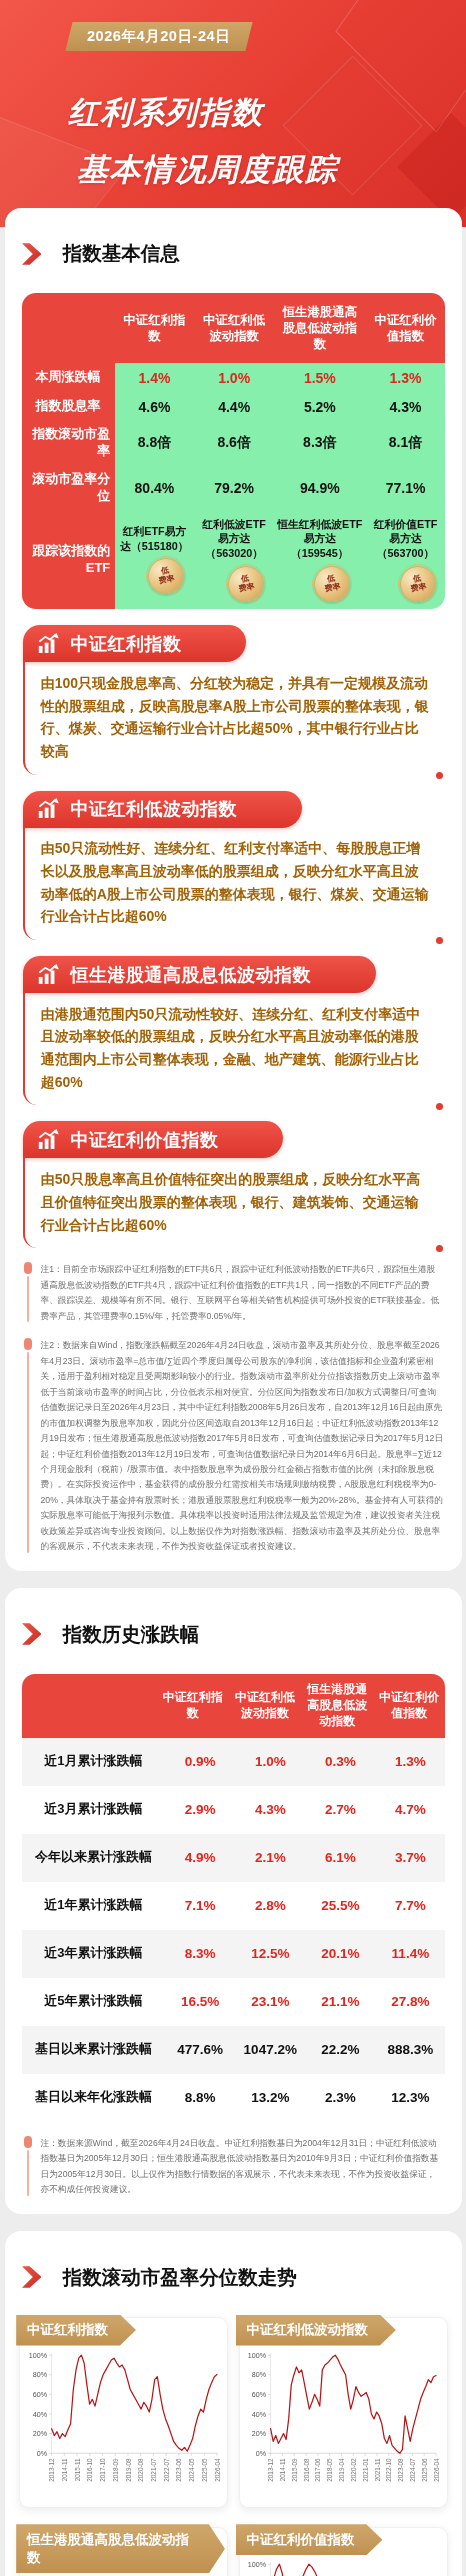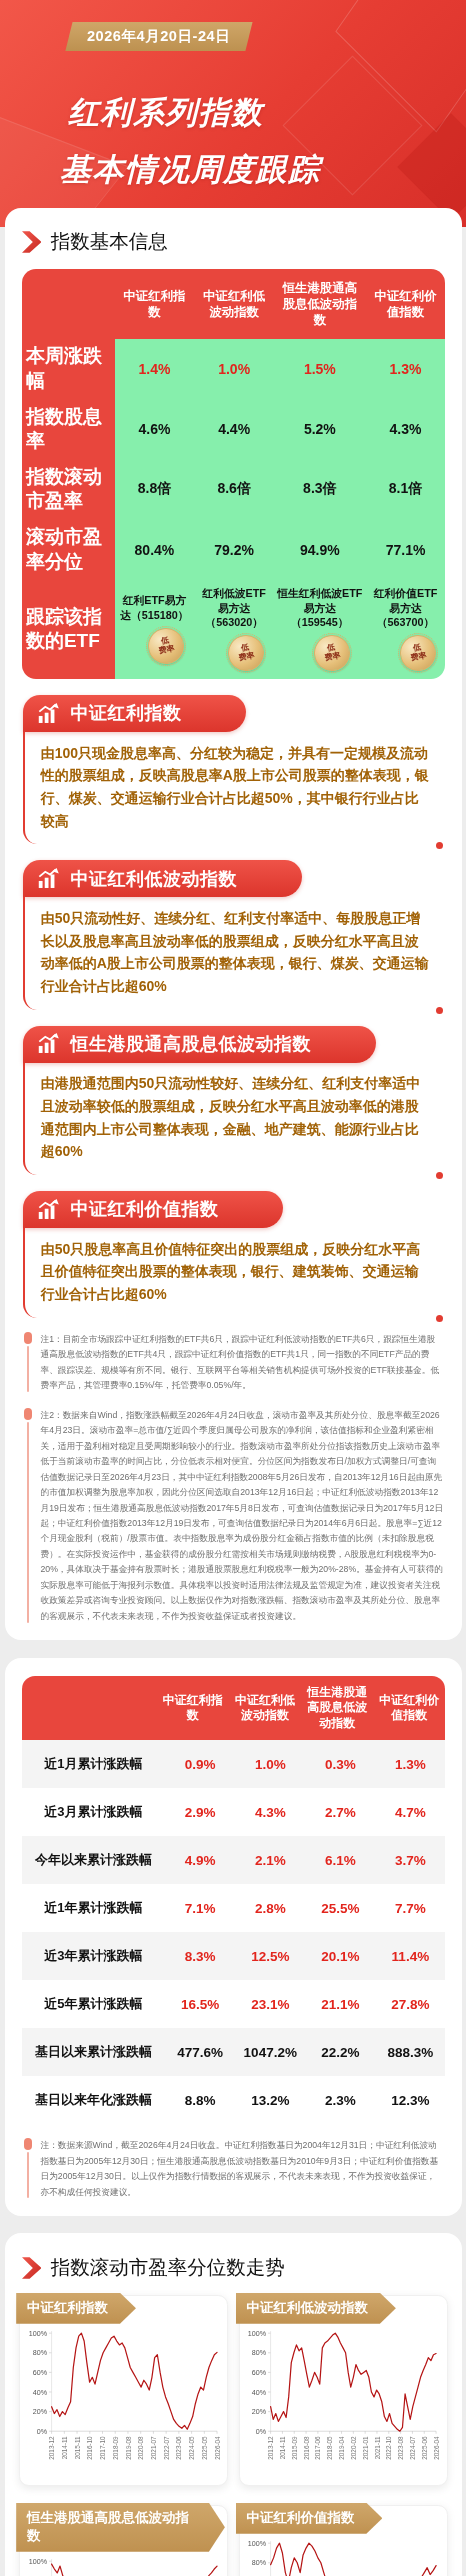--- a/index.html
+++ b/index.html
@@ -8,31 +8,31 @@
   .hero{position:relative;height:227px;background:linear-gradient(135deg,#f25749 0%,#e63d33 55%,#d82f29 100%);overflow:hidden;}
   .hero .shape{position:absolute;pointer-events:none;}
   .s1{width:141px;height:141px;border:1.1px solid rgba(255,255,255,.18);transform:rotate(45deg) skew(10deg);right:-32px;top:-49px;}
   .s2{width:97px;height:97px;border:1.1px solid rgba(255,255,255,.12);transform:rotate(45deg);right:65px;top:76px;}
   .s3{width:162px;height:119px;background:rgba(255,255,255,.05);transform:skewX(-25deg) rotate(18deg);left:-65px;bottom:-32px;border:1.1px solid rgba(255,255,255,.10);}
   .s4{width:76px;height:76px;background:rgba(180,20,15,.25);transform:rotate(45deg);right:-21.6px;bottom:21.6px;}
   .date-badge{display:inline-block;margin:21.6px 0 0 69px;background:linear-gradient(180deg,#cfa668,#bd9150);transform:skewX(-14deg);padding:4.9px 18.4px;}
   .date-badge span{display:inline-block;transform:skewX(14deg);color:#fff;font-size:14.6px;font-weight:bold;letter-spacing:0.5px;}
   .hero-title{color:#fff;font-style:italic;font-weight:bold;font-size:31px;letter-spacing:1.6px;text-shadow:0 1.1px 3.2px rgba(120,0,0,.25);}
   .ht1{margin:42px 0 0 68px;}
-  .ht2{margin:15px 0 0 60px;}
+  .ht2{margin:15px 0 0 77px;}
   
   .card{position:relative;background:#fff;border-radius:16px;margin:0 5.4px 17.3px 5.4px;padding:18.4px 13px 16px 13px;}
   .card-1{margin-top:-19.5px;}
   .sec-head{display:flex;align-items:center;gap:9.7px;margin:2.2px 3.2px 14px 3.2px;}
-  .sec-head h2{margin:0;font-size:19.5px;font-weight:normal;color:#111;}
+  .sec-head h2{margin:12px;font-size:19.5px;font-weight:bold;color:#111;}
   .chev{flex:0 0 auto;}
   
   .t1{display:grid;grid-template-columns:93px 1fr 1fr 1.15fr 1fr;border-radius:14px;overflow:hidden;margin:0 3.2px;}
   .t1 .hcell{background:#e8463d;color:#fff;font-weight:bold;font-size:12.4px;display:flex;align-items:center;justify-content:center;text-align:center;padding:10.8px 3.2px;line-height:1.3;}
-  .t1 .lcell{background:#e8463d;color:#fff;font-weight:bold;font-size:19px;display:flex;align-items:center;justify-content:center;text-align:left;padding:5.4px 4.3px;line-height:1.3;}
+  .t1 .lcell{background:#e8463d;color:#fff;font-weight:bold;font-size:13px;display:flex;align-items:center;justify-content:center;text-align:right;padding:5.4px 4.3px;line-height:1.3;}
   .t1 .vcell{background:#86efac;display:flex;flex-direction:column;align-items:center;justify-content:center;text-align:center;font-size:14px;font-weight:bold;color:#111;padding:6.5px 3.2px;}
   .t1 .etf-name{font-size:10.8px;font-weight:bold;line-height:1.35;}
   .seal{width:34px;height:34px;border-radius:50%;margin:5.4px 0 1.1px 24px;background:radial-gradient(circle at 35% 28%,#f9e9c4,#e6c07a 55%,#c89d55);border:1.1px solid #d8b169;outline:1.1px dotted #d8b169;outline-offset:1.1px;box-shadow:0 1.1px 2.7px rgba(0,0,0,.18);display:flex;flex-direction:column;align-items:center;justify-content:center;transform:rotate(-10deg);}
   .seal span{color:#8e3019;font-weight:bold;font-size:8px;line-height:1.1;}
   
   .index-card{position:relative;margin:16px 4.3px 14px 4.3px;}
   .banner{display:flex;align-items:center;gap:10.8px;background:linear-gradient(180deg,#ef5348,#dc352c);color:#fff;border-radius:18.4px 18.4px 21.6px 0;width:fit-content;max-width:92%;padding:6.5px 65px 6.5px 14px;box-shadow:0 1.6px 4.3px rgba(190,30,20,.25);}
   .banner .btitle{font-size:18px;font-weight:bold;letter-spacing:0.5px;}
   .index-body{border-left:2.7px solid #e23c31;border-bottom-left-radius:14px;padding:9.7px 14px 12px 16px;font-size:14px;line-height:1.62;color:#a16207;font-weight:bold;}
   .enddot{position:absolute;right:1.1px;bottom:-4.3px;width:7px;height:7px;border-radius:50%;background:#e23c31;}
@@ -217,20 +217,26 @@
   <div class="note">
     <div class="note-pin">
         <div class="pin-head"></div>
         <div class="pin-tail"></div>
       </div>
     <div class="note-text">注2：数据来自Wind，指数涨跌幅截至2026年4月24日收盘，滚动市盈率及其所处分位、股息率截至2026年4月23日。滚动市盈率=总市值/∑近四个季度归属母公司股东的净利润，该估值指标和企业盈利紧密相关，适用于盈利相对稳定且受周期影响较小的行业。指数滚动市盈率所处分位指该指数历史上滚动市盈率低于当前滚动市盈率的时间占比，分位低表示相对便宜。分位区间为指数发布日/加权方式调整日/可查询估值数据记录日至2026年4月23日，其中中证红利指数2008年5月26日发布，自2013年12月16日起由原先的市值加权调整为股息率加权，因此分位区间选取自2013年12月16日起；中证红利低波动指数2013年12月19日发布；恒生港股通高股息低波动指数2017年5月8日发布，可查询估值数据记录日为2017年5月12日起；中证红利价值指数2013年12月19日发布，可查询估值数据纪录日为2014年6月6日起。股息率=∑近12个月现金股利（税前）/股票市值。表中指数股息率为成份股分红金额占指数市值的比例（未扣除股息税费）。在实际投资运作中，基金获得的成份股分红需按相关市场规则缴纳税费，A股股息红利税税率为0-20%，具体取决于基金持有股票时长；港股通股票股息红利税税率一般为20%-28%。基金持有人可获得的实际股息率可能低于海报列示数值。具体税率以投资时适用法律法规及监管规定为准，建议投资者关注税收政策差异或咨询专业投资顾问。以上数据仅作为对指数涨跌幅、指数滚动市盈率及其所处分位、股息率的客观展示，不代表未来表现，不作为投资收益保证或者投资建议。</div>
   </div>
 </div>
 
 <div class="card">
+  <div class="sec-head">
+    <svg class="chev" width="19.5" height="24" viewBox="0 0 36 44">
+        <polygon points="0,2 14,2 36,22 14,42 0,42 20,22" fill="url(#cg)"></polygon>
+      </svg>
+    <h2>指数历史涨跌幅</h2>
+  </div>
 
   <div class="t2">
     <div class="t2-head">
       <div class="spacer"></div>
       <div class="hcell">中证红利指数</div>
       <div class="hcell">中证红利低波动指数</div>
       <div class="hcell">恒生港股通高股息低波动指数</div>
       <div class="hcell">中证红利价值指数</div>
     </div>
     <div class="t2row">

